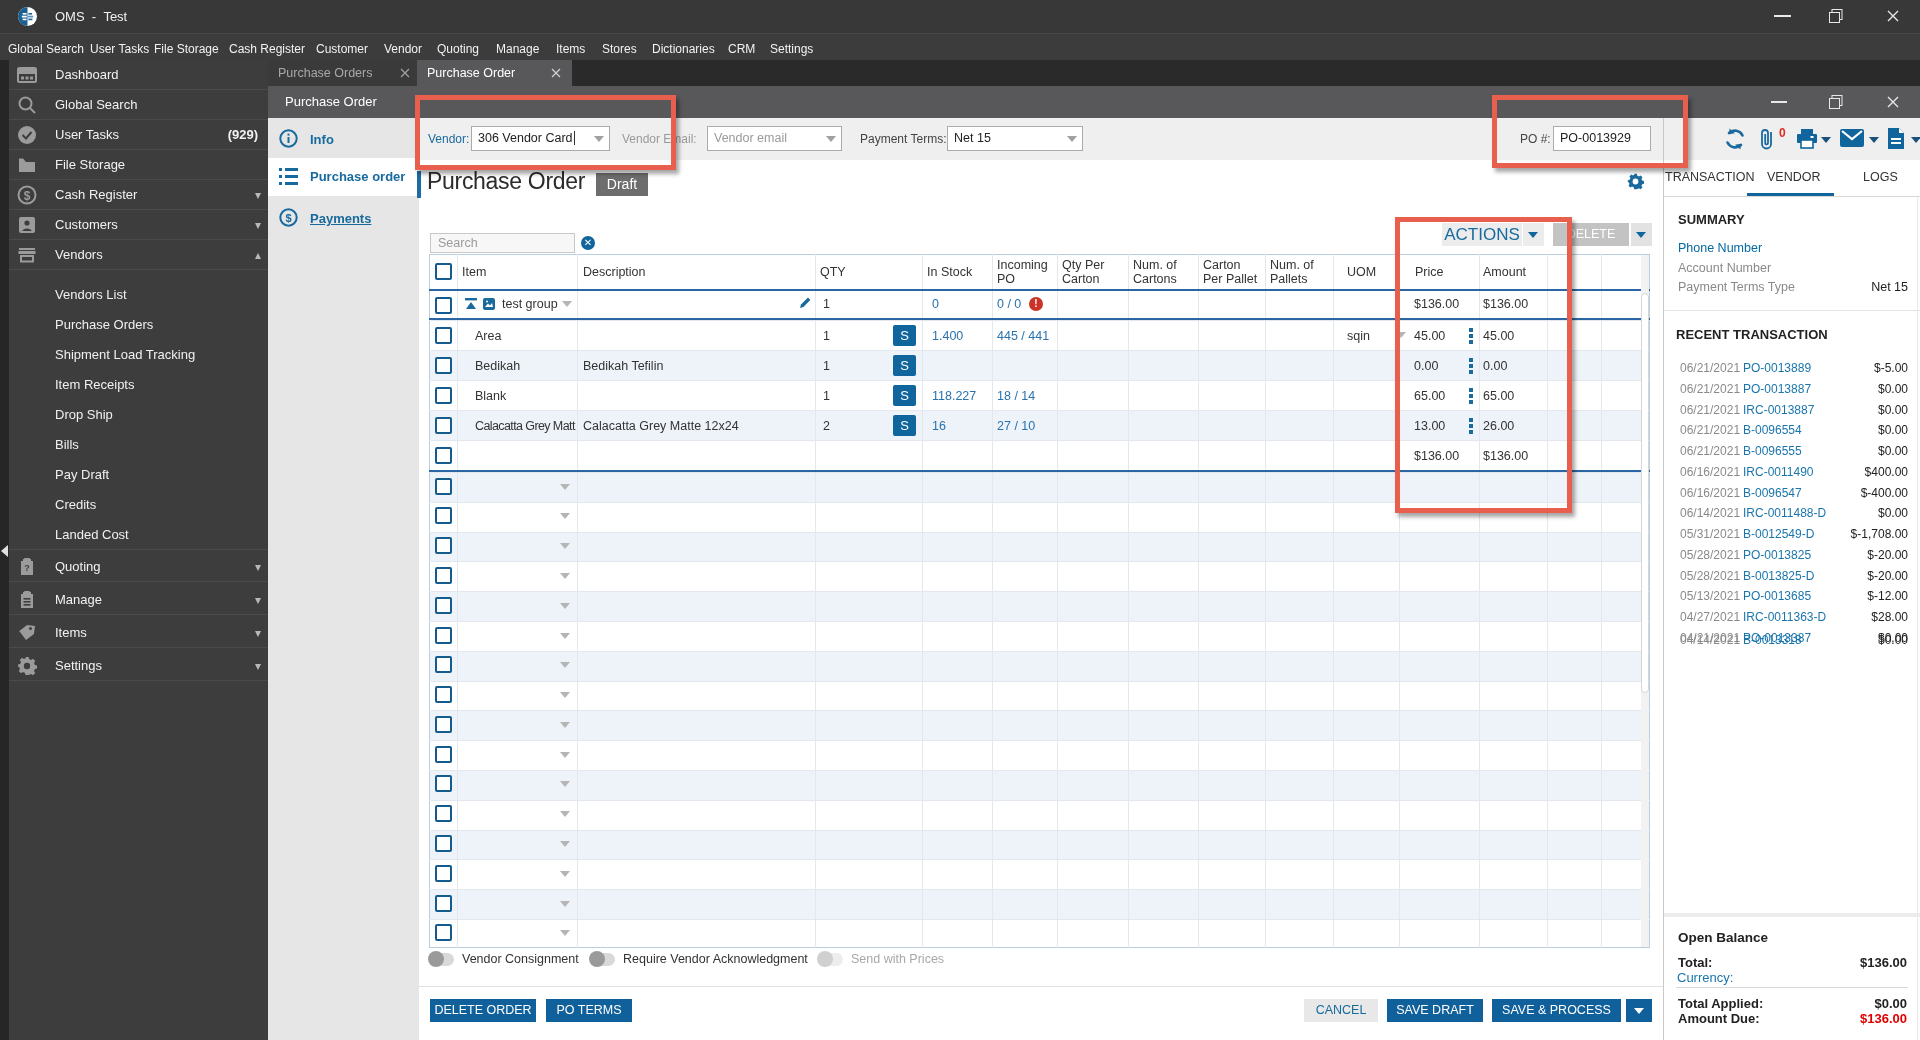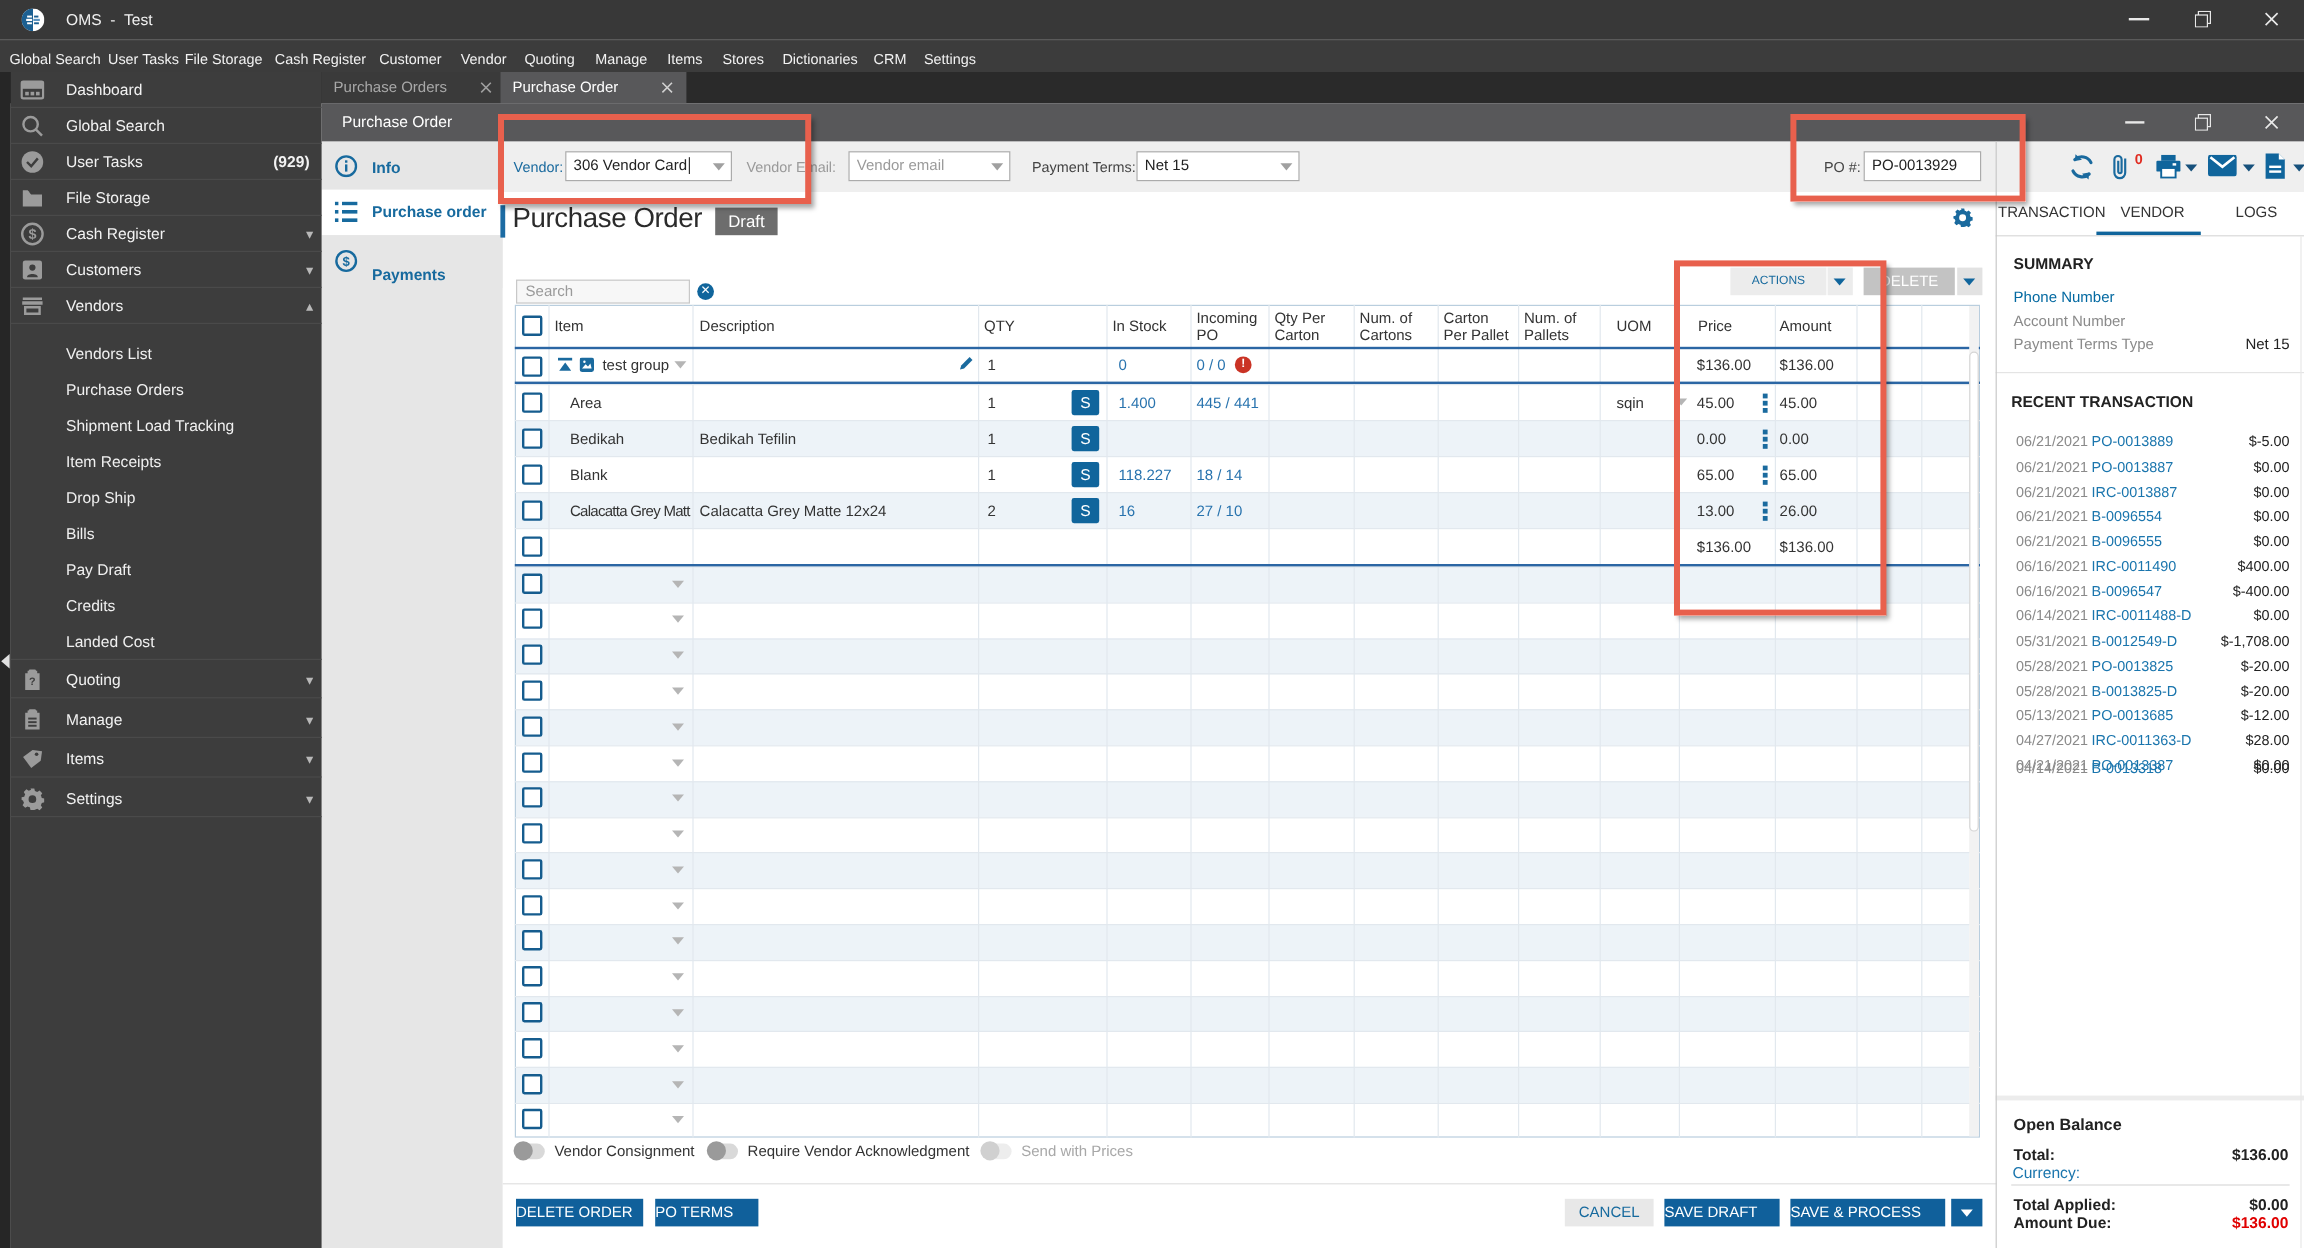--- a/index.html
+++ b/index.html
@@ -47,21 +47,21 @@
 .dropgray { position:absolute; width:0; height:0; border-left:5px solid transparent; border-right:5px solid transparent; border-top:6px solid #b5b5b5; }
 
 #rightpanel { left:1664px; top:160px; width:256px; height:880px; background:#fff; z-index:2; }
 .trow { position:absolute; width:256px; height:21px; font-size:12px; }
 .trow .d { position:absolute; left:16px; color:#8a8a8a; }
 .trow .n { position:absolute; left:79px; color:#1a75ad; }
 .trow .a { position:absolute; right:12px; color:#222; }
 
 .redrect { position:absolute; border:5px solid #e8604d; box-shadow:3px 4px 4px rgba(0,0,0,0.35); z-index:10; }
 
-.bluebtn { position:absolute; background:#10609b; color:#fff; font-size:12.5px; text-align:left; z-index:3; }
+.bluebtn { position:absolute; background:#10609b; color:#fff; font-size:12.5px; text-align:center; z-index:3; }
 </style>
 </head>
 <body>
 
 <div class="abs" id="titlebar">
   <svg class="abs" style="left:18px;top:7px" width="19" height="19" viewBox="0 0 19 19">
     <circle cx="9.5" cy="9.5" r="9.5" fill="#fff"></circle>
     <path d="M9.5 0 A9.5 9.5 0 0 0 9.5 19 Z" fill="#1c6092"></path>
     <rect x="4.6" y="6" width="4" height="1.6" fill="#fff"></rect>
       <rect x="10.4" y="6" width="3.6" height="1.6" fill="#1c6092"></rect>
@@ -308,33 +308,33 @@
           <rect x="6" y="14" width="13" height="3"></rect>
         </g>
       </svg>
     <span class="nlbl abs" style="left:42px;top:11px;">Purchase order</span>
   </div>
   <div class="navrow" style="top:78px;height:44px;background:#e6e6e6;">
     <svg class="abs" style="left:11px;top:12px" width="19" height="19" viewBox="0 0 19 19">
         <circle cx="9.5" cy="9.5" r="8.2" fill="none" stroke="#176a9e" stroke-width="2"></circle>
         <text x="9.5" y="14" font-size="11" font-weight="bold" fill="#176a9e" text-anchor="middle" font-family="Liberation Sans">$</text>
       </svg>
-    <span class="nlbl abs" style="left:42px;top:25px;">Payments</span>
+    <span class="nlbl abs" style="left:42px;top:15px;text-decoration:underline;">Payments</span>
   </div>
 </div>
 <div class="abs" id="main">
 <div class="abs" style="left:-2px;top:11px;width:4px;height:27px;background:#1c6ba3;"></div>
 <span class="abs" style="left:8px;top:8px;font-size:23px;letter-spacing:-0.3px;color:#2b2b2b;">Purchase Order</span>
 <span class="abs" style="left:177px;top:13px;width:52px;height:23px;background:#6d6d6d;color:#fff;font-size:14px;text-align:center;line-height:23px;">Draft</span>
 <svg class="abs" style="left:1208px;top:13px" width="17" height="17" viewBox="0 0 20 20">
       <path fill="#1a6a9e" d="M8.4 1 h3.2 l.5 2.2 a7 7 0 0 1 1.9.8 l2-1.2 2.2 2.2-1.2 2a7 7 0 0 1 .8 1.9 l2.2.5 v3.2 l-2.2.5 a7 7 0 0 1-.8 1.9 l1.2 2-2.2 2.2-2-1.2 a7 7 0 0 1-1.9.8 L11.6 19 H8.4 l-.5-2.2 a7 7 0 0 1-1.9-.8 l-2 1.2-2.2-2.2 1.2-2 a7 7 0 0 1-.8-1.9 L1 10.6 V8.4 l2.2-.5 a7 7 0 0 1 .8-1.9 L2.8 4 5 1.8 l2 1.2 a7 7 0 0 1 1.9-.8 Z M10 6.6 a3.4 3.4 0 1 0 0 6.8 3.4 3.4 0 0 0 0-6.8 Z" fill-rule="evenodd"></path>
     </svg>
 <div class="abs" style="left:11px;top:73px;width:145px;height:20px;background:#f7f7f7;border:1px solid #c8c8c8;color:#9a9a9a;font-size:12.5px;line-height:19px;padding-left:7px;">Search</div>
 <div class="abs" style="left:162px;top:76px;width:14px;height:14px;border-radius:7px;background:#10659c;color:#fff;font-size:10px;line-height:14px;text-align:center;">✕</div>
-<div class="abs" style="left:1023px;top:63px;width:80px;height:23px;background:#ececec;color:#176a9e;font-size:10px;text-align:center;line-height:23px;">ACTIONS</div>
+<div class="abs" style="left:1023px;top:63px;width:80px;height:23px;background:#ececec;color:#176a9e;font-size:17px;text-align:center;line-height:23px;">ACTIONS</div>
 <div class="abs" style="left:1104px;top:63px;width:21px;height:23px;background:#ececec;"></div>
 <div class="abs" style="left:1109px;top:72px;width:0;height:0;border-left:5px solid transparent;border-right:5px solid transparent;border-top:6px solid #10659c;"></div>
 <div class="abs" style="left:1134px;top:63px;width:76px;height:23px;background:#c3c3c3;color:#fff;font-size:12.5px;text-align:center;line-height:23px;">DELETE</div>
 <div class="abs" style="left:1212px;top:63px;width:21px;height:23px;background:#e2e2e2;"></div>
 <div class="abs" style="left:1217px;top:72px;width:0;height:0;border-left:5px solid transparent;border-right:5px solid transparent;border-top:6px solid #10659c;"></div>
 <div class="abs" style="left:10px;top:94px;width:1221px;height:694px;border:1px solid #b9cede;"></div>
 <div class="rowband blue-t" style="left:11px;top:190px;width:1211px;"></div>
 <div class="rowband blue-t" style="left:11px;top:250px;width:1211px;"></div>
 <div class="rowband blue-t" style="left:11px;top:312px;width:1211px;height:30px;"></div>
 <div class="rowband blue-t" style="left:11px;top:372px;width:1211px;height:30px;"></div>

